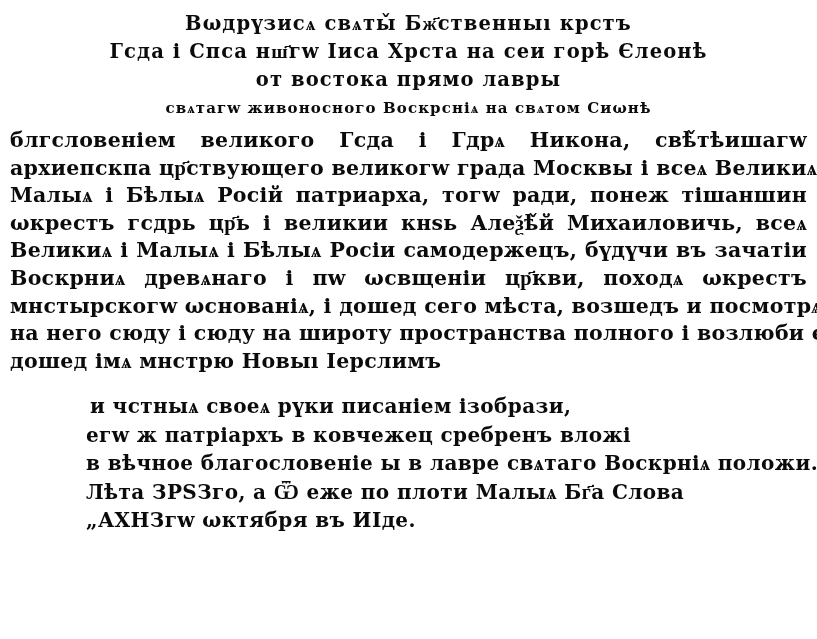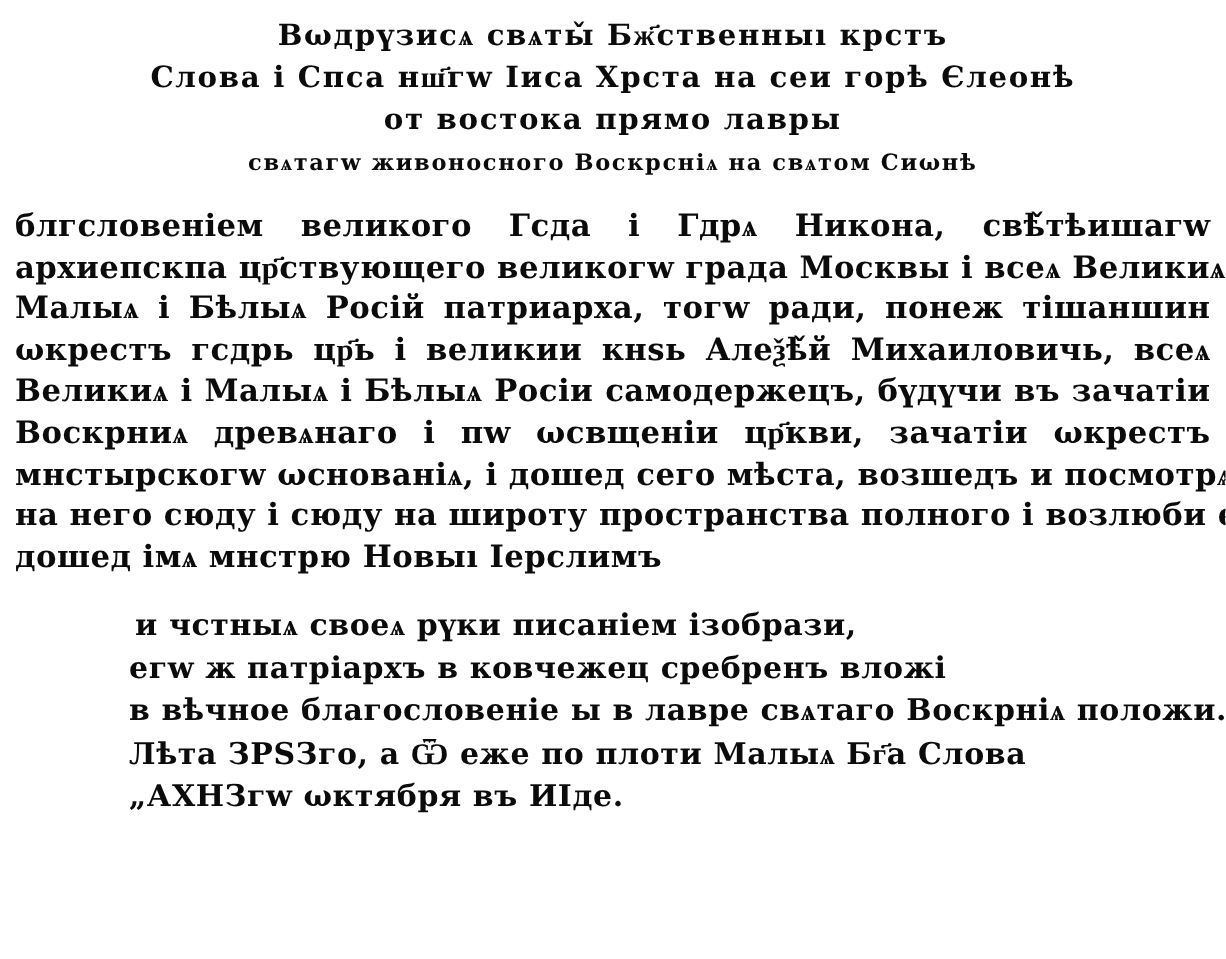--- a/index.html
+++ b/index.html
@@ -40,21 +40,21 @@
     line-height: 28px;
     letter-spacing: 1.1px;
   }
   .block-heading .line.l0 { font-size: 19.5px; }
   .block-heading .line.l1 { font-size: 19.5px; }
   .block-heading .line.l2 { font-size: 19.5px; }
   .block-heading .line.l3 { font-size: 15px; }
 
   
   .block-body {
-    margin-top: 15px;
+    margin-top: 5px;
   }
   .block-body .line {
     text-align: justify;
     text-align-last: justify;
     font-size: 20.5px;
     line-height: 27.6px;
     letter-spacing: 0.3px;
     padding: 0 2px;
   }
   .block-body .line.last {
@@ -75,32 +75,32 @@
   }
   .block-closing .line.indent2 { padding-left: 4px; }
 </style>
 </head>
 <body>
 
 <div class="document">
 
   <div class="block-heading">
     <div class="line l0">Вωдрүзисѧ свѧты̌ Бж҃ственныı крстъ</div>
-    <div class="line l1">Слова і Спса нш҃гw Іиса Хрста на сеи горѣ Єлеонѣ</div>
+    <div class="line l1">Гсда і Спса нш҃гw Іиса Хрста на сеи горѣ Єлеонѣ</div>
     <div class="line l2">от востока прямо лавры</div>
     <div class="line l3">свѧтагw живоносного Воскрсніѧ на свѧтом Сиωнѣ</div>
   </div>
 
   <div class="block-body">
     <div class="line">блгсловеніем великого Гсда і Гдрѧ Никона, свѣ̌тѣишагw</div>
     <div class="line">архиепскпа цр҃ствующего великогw града Москвы і всеѧ Великиѧ і</div>
     <div class="line">Малыѧ і Бѣлыѧ Росій патриарха, тогw ради, понеж тішаншин</div>
     <div class="line">ωкрестъ гсдрь цр҃ь і великии кнѕь Алеѯѣ̌й Михаиловичь, всеѧ</div>
     <div class="line">Великиѧ і Малыѧ і Бѣлыѧ Росіи самодержецъ, бүдүчи въ зачатіи</div>
-    <div class="line">Воскрниѧ древѧнаго і пw ωсвщеніи цр҃кви, зачатіи ωкрестъ</div>
+    <div class="line">Воскрниѧ древѧнаго і пw ωсвщеніи цр҃кви, походѧ ωкрестъ</div>
     <div class="line">мнстырскогw ωснованіѧ, і дошед сего мѣста, возшедъ и посмотрѧ</div>
     <div class="line">на него сюду і сюду на широту пространства полного і возлюби е і</div>
     <div class="line last">дошед імѧ мнстрю Новыı Іерслимъ</div>
   </div>
 
   <div class="block-closing">
     <div class="line indent2">и чстныѧ своеѧ рүки писаніем ізобрази,</div>
     <div class="line">егw ж патріархъ в ковчежец сребренъ вложі</div>
     <div class="line">в вѣчное благословеніе ы в лавре свѧтаго Воскрніѧ положи.</div>
     <div class="line">Лѣта ЗРЅЗго, а Ѿ еже по плоти Малыѧ Бг҃а Слова</div>

